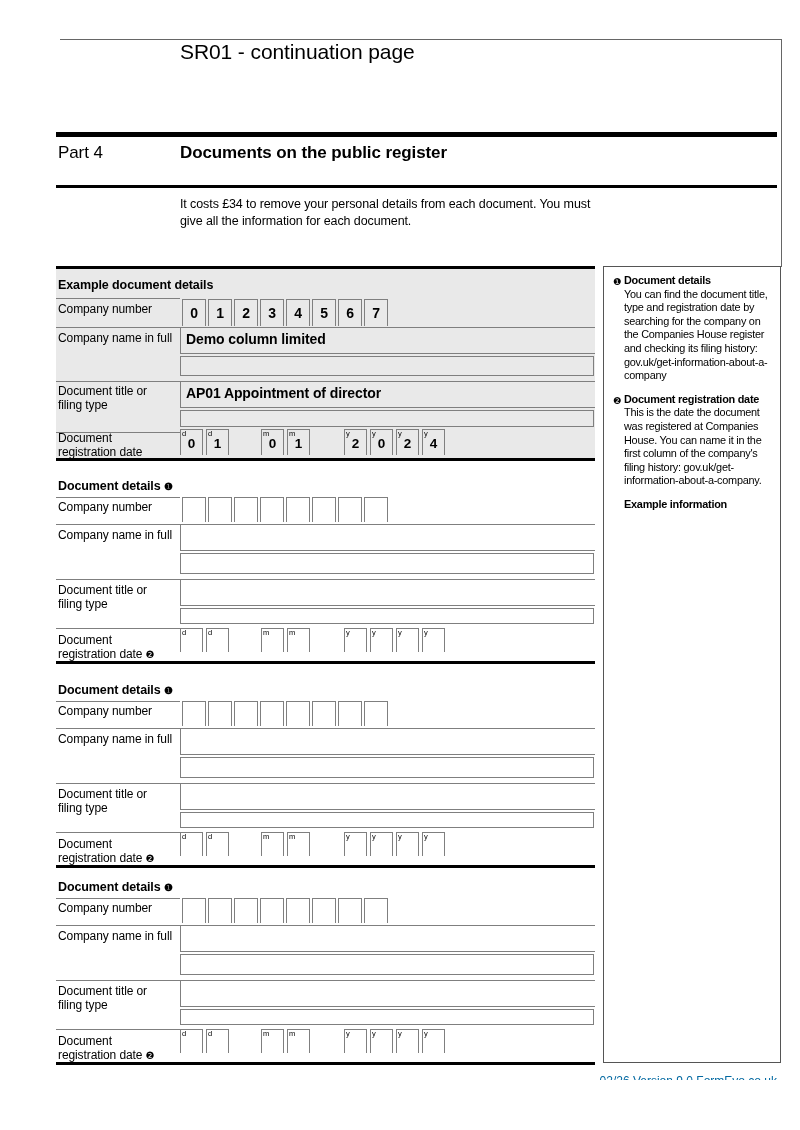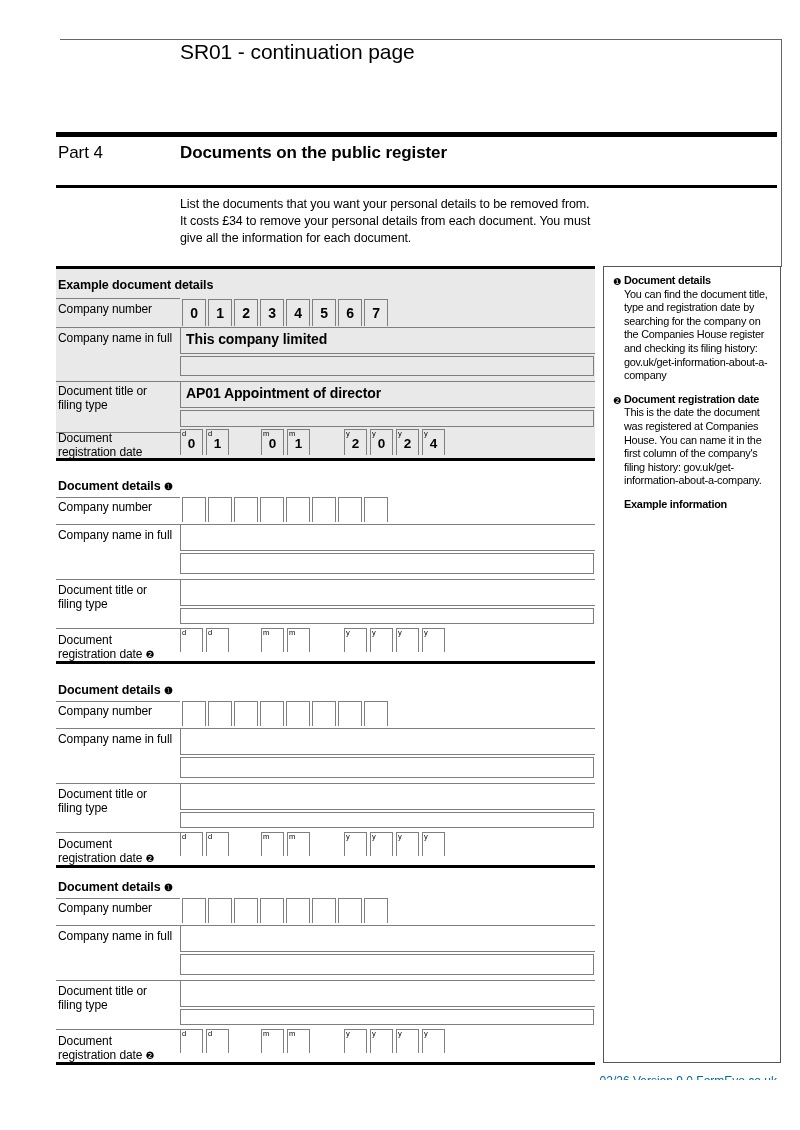--- a/index.html
+++ b/index.html
@@ -49,21 +49,20 @@
 
   <div class="hl frame" style="left:40px;top:39px;width:721px;"></div>
   <div class="vl frame" style="left:761px;top:39px;height:228px;"></div>
   <div class="title">SR01 - continuation page</div>
 
   <div class="blk" style="left:36px;top:132px;width:721px;height:5px;"></div>
   <div class="part-label">Part 4</div>
   <div class="part-title">Documents on the public register</div>
   <div class="blk" style="left:36px;top:185px;width:721px;height:3px;"></div>
   <div class="intro">
-    <div>List the documents that you want your personal details to be removed from.</div>
     <div>It costs £34 to remove your personal details from each document. You must</div>
     <div>give all the information for each document.</div>
   </div>
 
   <div class="example">
     <div class="blk" style="left:0;top:0;width:539px;height:3px;"></div>
     <div class="blk" style="left:0;top:192px;width:539px;height:3px;"></div>
     <div class="sec-h" style="top:12px;">Example document details</div>
 
     <div class="hl" style="left:0;top:32px;width:124px;"></div>
@@ -75,21 +74,21 @@
       <div class="cell tall">3</div>
       <div class="cell tall">4</div>
       <div class="cell tall">5</div>
       <div class="cell tall">6</div>
       <div class="cell tall">7</div>
     </div>
 
     <div class="hl" style="left:0;top:61px;width:539px;"></div>
     <div class="lbl" style="top:66px;">Company name in full</div>
     <div class="vl" style="left:124px;top:61px;height:26px;"></div>
-    <div class="boldval" style="top:65px;">This company limited</div>
+    <div class="boldval" style="top:65px;">Demo column limited</div>
     <div class="hl" style="left:124px;top:87px;width:415px;"></div>
     <div class="row2" style="top:90px;height:20px;"></div>
 
     <div class="hl" style="left:0;top:115px;width:539px;"></div>
     <div class="lbl" style="top:119px;">Document title or</div>
     <div class="lbl" style="top:133px;">filing type</div>
     <div class="vl" style="left:124px;top:115px;height:26px;"></div>
     <div class="boldval" style="top:119px;">AP01 Appointment of director</div>
     <div class="hl" style="left:124px;top:141px;width:415px;"></div>
     <div class="row2" style="top:144px;height:17px;"></div>

